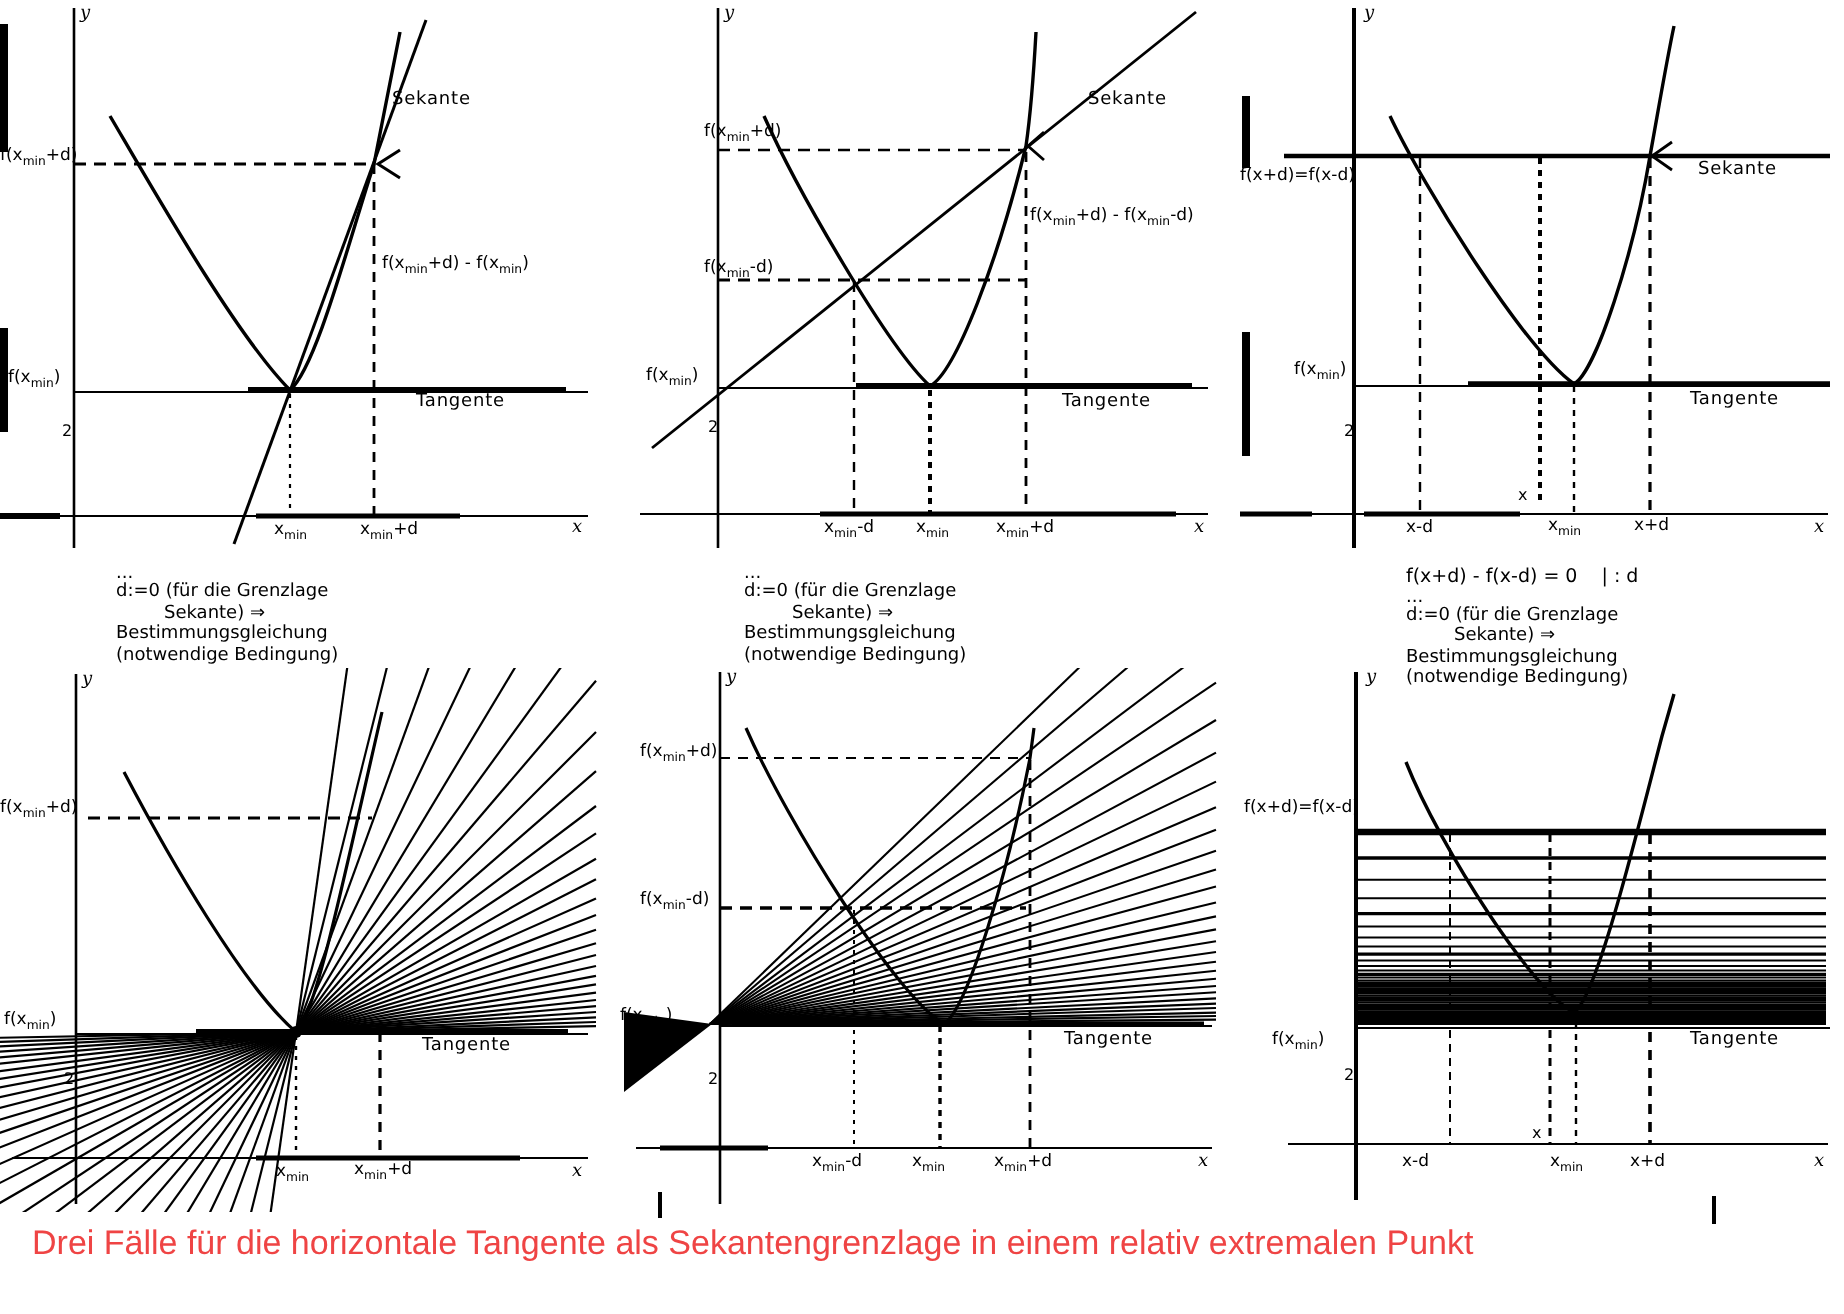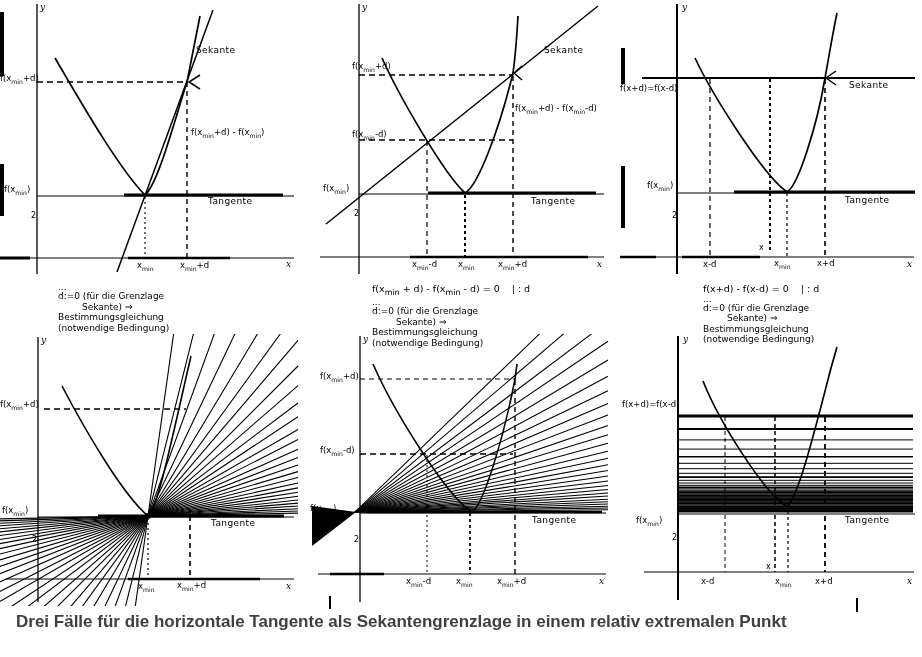--- a/index.html
+++ b/index.html
@@ -13,21 +13,21 @@
   .name{font-size:9px;letter-spacing:.4px;}
   .axis{font-family:"DejaVu Serif",serif;font-style:italic;font-size:9px;}
   .tick{font-size:8px;}
   .eq{position:absolute;font-size:9px;line-height:10.5px;color:#000;width:200px;}
   .eq .f{font-size:9.5px;margin-bottom:1px;}
   .eq .divisor{margin-left:12px;}
   .eq .dots{line-height:7px;}
   .eq .ind{margin-left:24px;}
   .caption{position:absolute;left:16px;top:612px;width:894px;
            font-family:"Liberation Sans","DejaVu Sans",sans-serif;
-           font-weight:bold;font-size:17px;color:#404040;}
+           font-weight:normal;font-size:17px;color:#ef4444;}
   .art{position:absolute;background:#000;}
   svg line,svg path,svg polyline{stroke:#000;fill:none;}
 </style>
 </head>
 <body>
 
 <div id="page">
 
   <section class="panel" style="left:0;top:0;height:280px">
     <svg width="302" height="280" viewBox="0 0 302 280">
@@ -126,21 +126,20 @@
   </section>
 
   <div class="eq" style="left:58px;top:284px">
     <div class="dots">...</div>
     <div>d:=0 (für die Grenzlage</div>
     <div class="ind">Sekante) ⇒</div>
     <div>Bestimmungsgleichung</div>
     <div>(notwendige Bedingung)</div>
   </div>
   <div class="eq" style="left:372px;top:284px">
-    <div class="f"><span>f(x<sub>min</sub> + d) - f(x<sub>min</sub> - d) = 0</span><span class="divisor">| : d</span></div>
     <div class="dots">...</div>
     <div>d:=0 (für die Grenzlage</div>
     <div class="ind">Sekante) ⇒</div>
     <div>Bestimmungsgleichung</div>
     <div>(notwendige Bedingung)</div>
   </div>
   <div class="eq" style="left:703px;top:284px">
     <div class="f"><span>f(x+d) - f(x-d) = 0</span><span class="divisor">| : d</span></div>
     <div class="dots">...</div>
     <div>d:=0 (für die Grenzlage</div>

